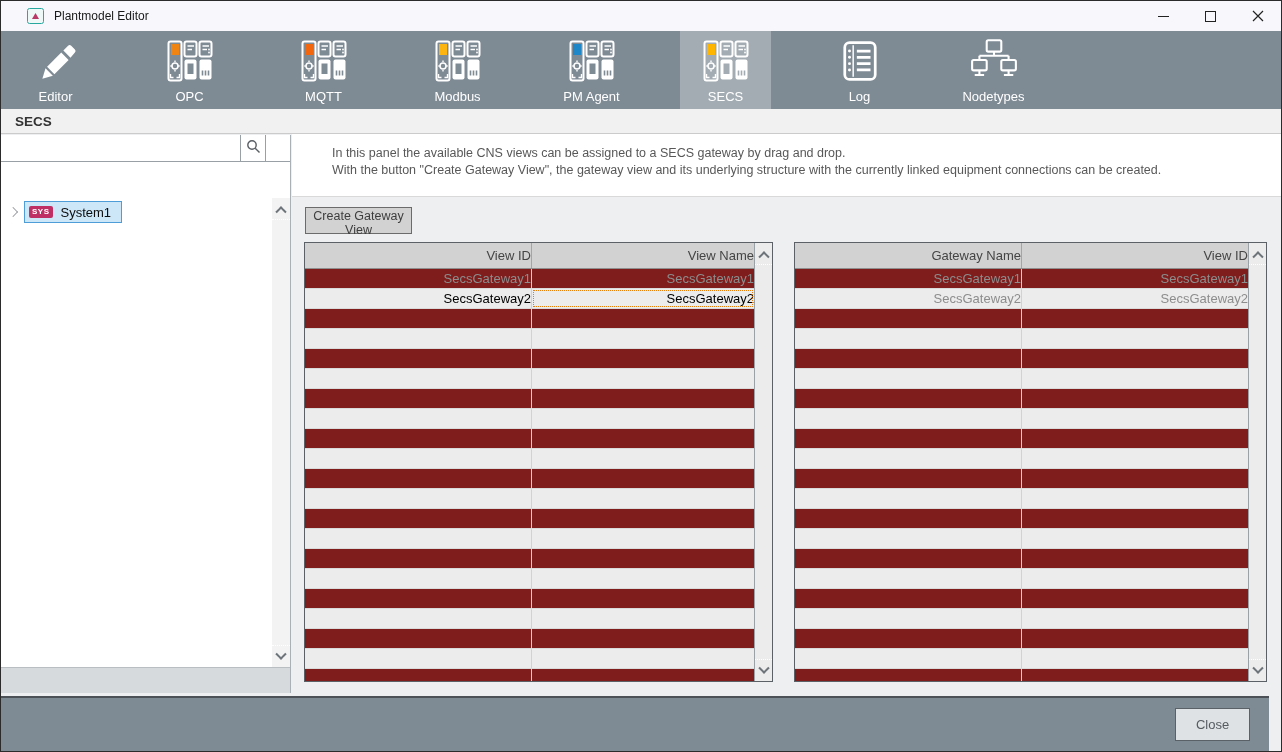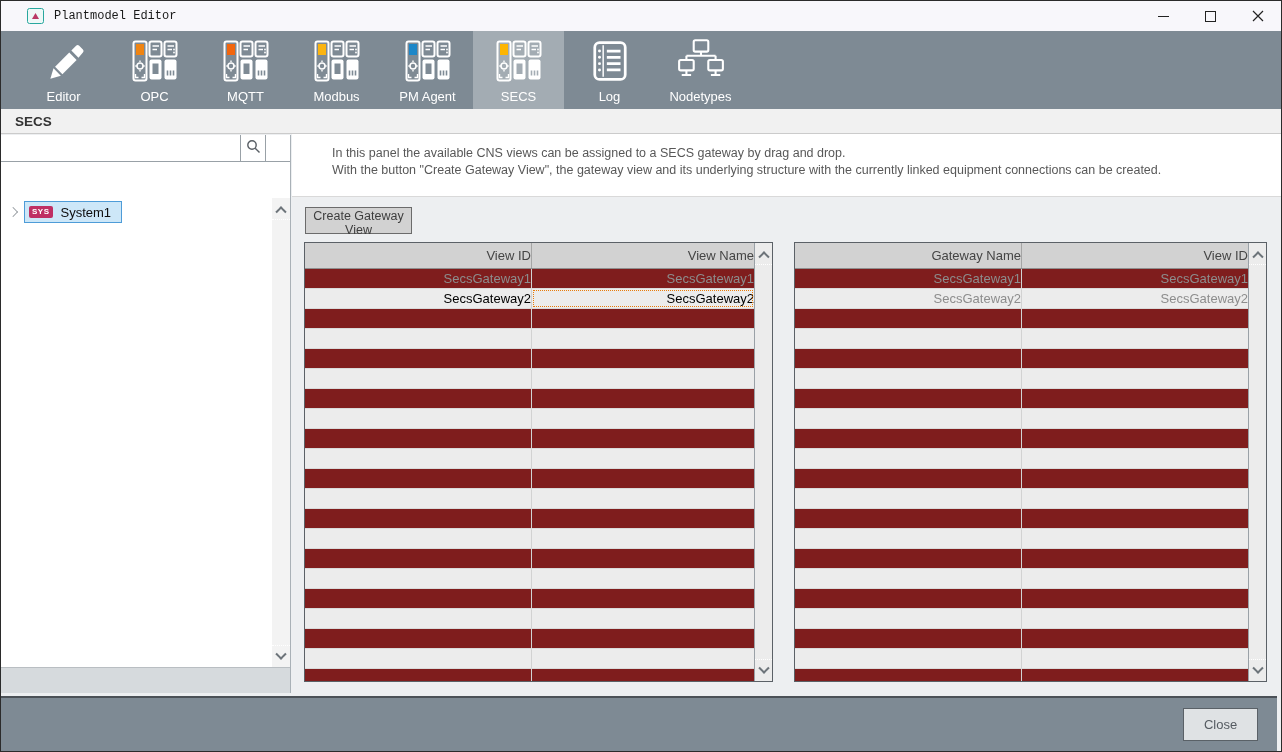--- a/index.html
+++ b/index.html
@@ -3,27 +3,27 @@
 <meta charset="utf-8">
 <style>
   html,body{margin:0;padding:0;background:#fff;}
   *{box-sizing:border-box;}
   .window{
     position:relative;width:1282px;height:752px;overflow:hidden;
     font-family:"Liberation Sans",sans-serif;
     border:1px solid #2b2b2b;background:#edeff1;
   }
   
-  .titlebar{position:absolute;top:0;left:0;width:100%;height:30px;background:#f8f7fb;display:flex;align-items:center;font-family:Liberation Mono, monospace;}
+  .titlebar{position:absolute;top:0;left:0;width:100%;height:30px;background:#f8f7fb;display:flex;align-items:center;}
   .app-icon{margin-left:26px;display:flex;align-items:center;}
   .title-text{margin-left:10px;font-size:12px;color:#191919;}
   .win-controls{position:absolute;right:0;top:0;height:30px;display:flex;}
   .win-ctrl{width:47px;height:30px;display:flex;align-items:center;justify-content:center;background:transparent;border:none;padding:0;}
   
-  .toolbar{position:absolute;top:30px;left:0;width:100%;height:78px;background:#7e8a94;display:flex;padding-left:17px;}
+  .toolbar{position:absolute;top:30px;left:0;width:100%;height:78px;background:#7e8a94;display:flex;padding-left:9px;gap:43px;}
   .tb-item{width:91px;height:78px;display:flex;flex-direction:column;align-items:center;justify-content:flex-end;padding-bottom:5px;color:#fff;font-size:13px;}
   .tb-item.selected{background:#a3acb3;}
   .tb-icon{height:50px;display:flex;align-items:center;justify-content:center;margin-bottom:3px;}
   .tb-label{white-space:nowrap;}
   
   .section-header{position:absolute;top:108px;left:0;width:100%;height:25px;background:#f1f1f1;border-bottom:1px solid #cbcbcb;display:flex;align-items:center;padding-left:14px;font-weight:bold;font-size:13.5px;color:#333;}
   
   .sidebar{position:absolute;top:134px;left:0;width:290px;height:558px;background:#fff;border-right:1px solid #a9b1b7;}
   .sb-header{height:36px;background:#8a96a0;color:#fff;font-weight:bold;font-size:13px;display:flex;align-items:center;padding-left:13px;}
   .sb-search{height:27px;border-bottom:1px solid #99a1a7;display:flex;background:#fff;}
@@ -60,21 +60,21 @@
   .t-hcell:first-child{width:227px;border-right:1px solid #a5a5a5;}
   .t-hcell:last-child{flex:1;}
   .t-row{height:20px;display:flex;border-bottom:1px solid #dadada;background:#7f1d1d;}
   .t-row.alt{background:#ececec;}
   .t-cell{font-size:13px;padding:2px 0 0 8px;color:#8d8d8d;position:relative;}
   .t-cell:first-child{width:227px;border-right:1px solid #d2d2d2;}
   .t-cell:last-child{flex:1;}
   .t-row.sel .t-cell{color:#000;}
   .t-cell.focus{outline:1px dotted #e87c0c;outline-offset:-2px;}
   
-  .bottombar{position:absolute;left:0;right:4px;bottom:0;height:55px;background:#7e8a94;border-top:2px solid #4b5157;}
+  .bottombar{position:absolute;left:0;right:12px;bottom:0;height:55px;background:#7e8a94;border-top:2px solid #4b5157;}
   .close-btn{position:absolute;right:19px;top:10px;width:75px;height:33px;background:#dfe2e4;border:1px solid #5a6167;font-size:13px;color:#555b61;font-family:inherit;}
 </style>
 </head>
 <body>
 
 <div class="window">
 
   <div class="titlebar">
     <span class="app-icon">
       <svg width="17" height="16">

